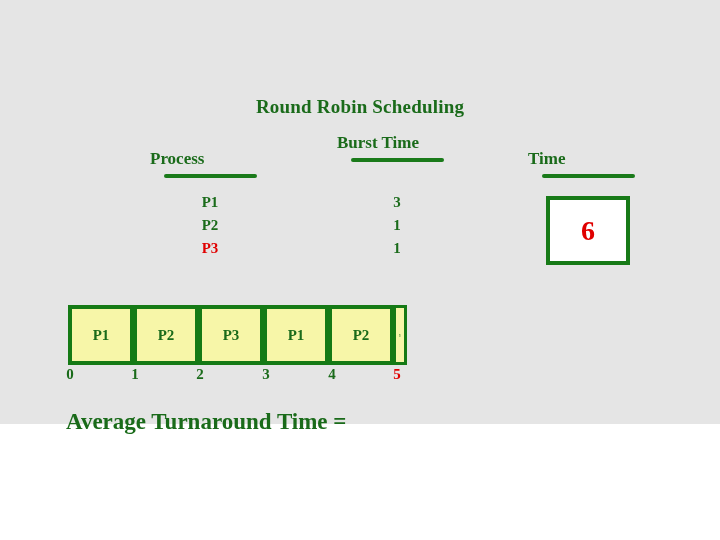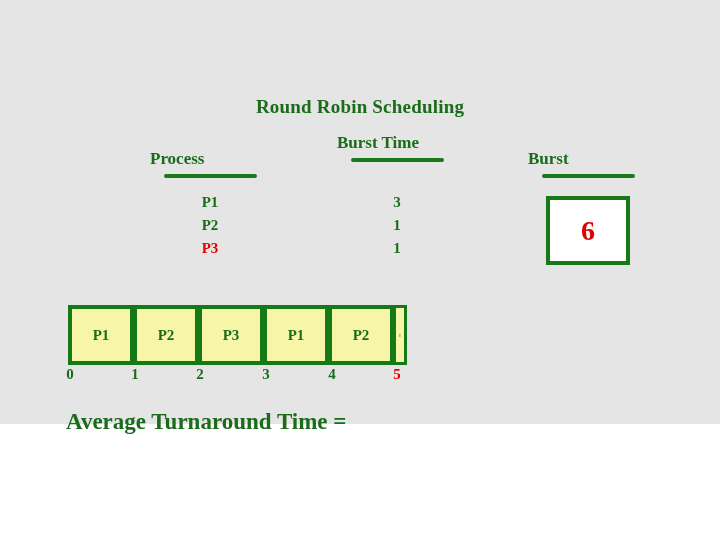--- a/index.html
+++ b/index.html
@@ -164,21 +164,21 @@
     <div>Process</div>
     <div class="rule"></div>
   </div>
 
   <div class="col-head head-burst">
     <div>Burst Time</div>
     <div class="rule"></div>
   </div>
 
   <div class="col-head head-timer">
-    <div>Burst</div>
+    <div>Time</div>
     <div class="rule"></div>
   </div>
 
   <div class="val-col col-process">
     <div class="val-green">P1</div>
     <div class="val-green">P2</div>
     <div class="val-red">P3</div>
   </div>
 
   <div class="val-col col-burst">

